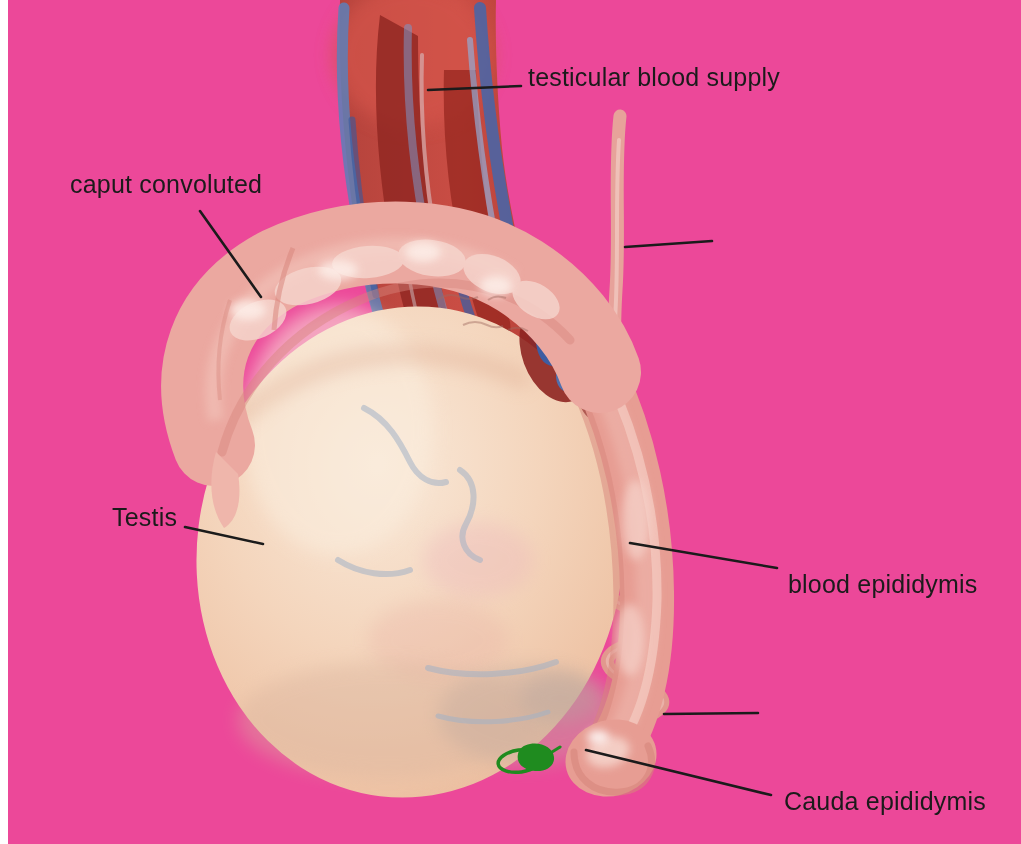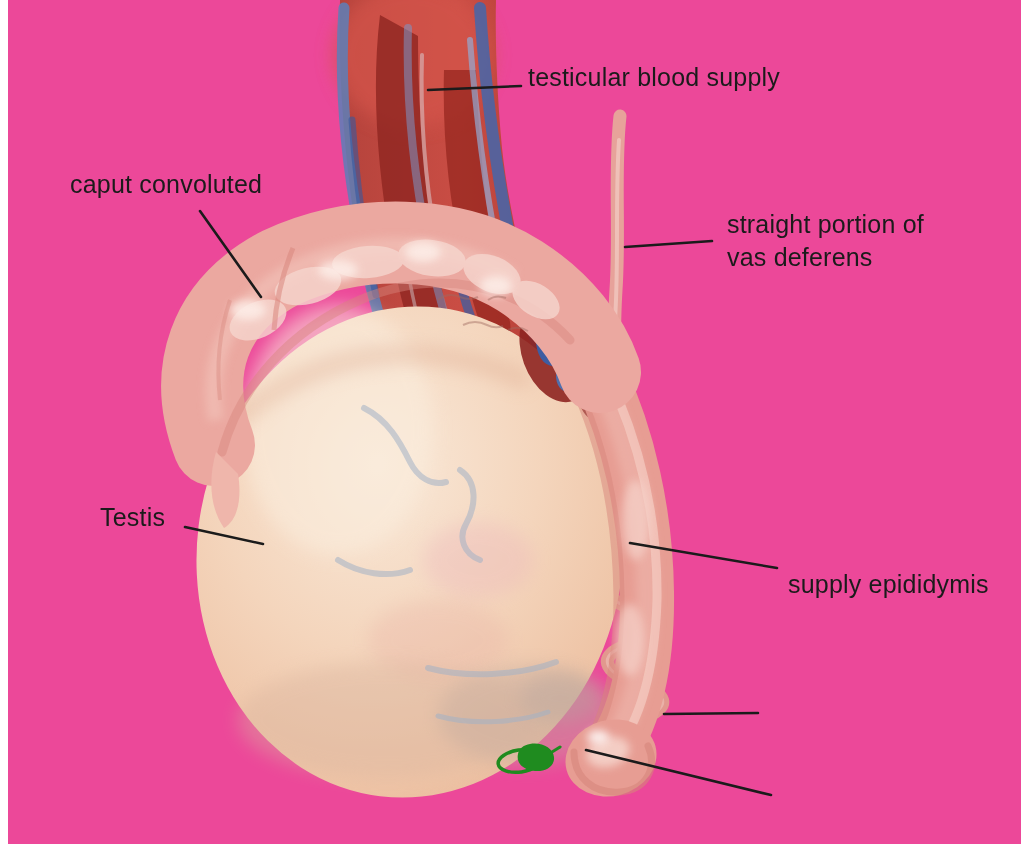--- a/index.html
+++ b/index.html
@@ -188,22 +188,21 @@
       <line x1="578" y1="750" x2="763" y2="795"></line>
     </g>
 
     <rect x="1013" y="0" width="5" height="844" fill="#70757a"></rect>
   </svg>
 
   <div class="label" style="left:520px; top:61px;">testicular blood supply</div>
 
   <div class="label" style="left:62px; top:168px;">caput convoluted</div>
 
-  <div class="label" style="left:719px; top:208px;">straight portion of
-vas deferens</div>
-
-  <div class="label" style="left:92px; top:501px;">Testis</div>
-
-  <div class="label" style="left:780px; top:568px;">supply epididymis</div>
-
-
+
+  <div class="label" style="left:104px; top:501px;">Testis</div>
+
+  <div class="label" style="left:780px; top:568px;">blood epididymis</div>
+
+
+  <div class="label" style="left:776px; top:785px;">Cauda epididymis</div>
 
 </div>
 
 </body></html>

